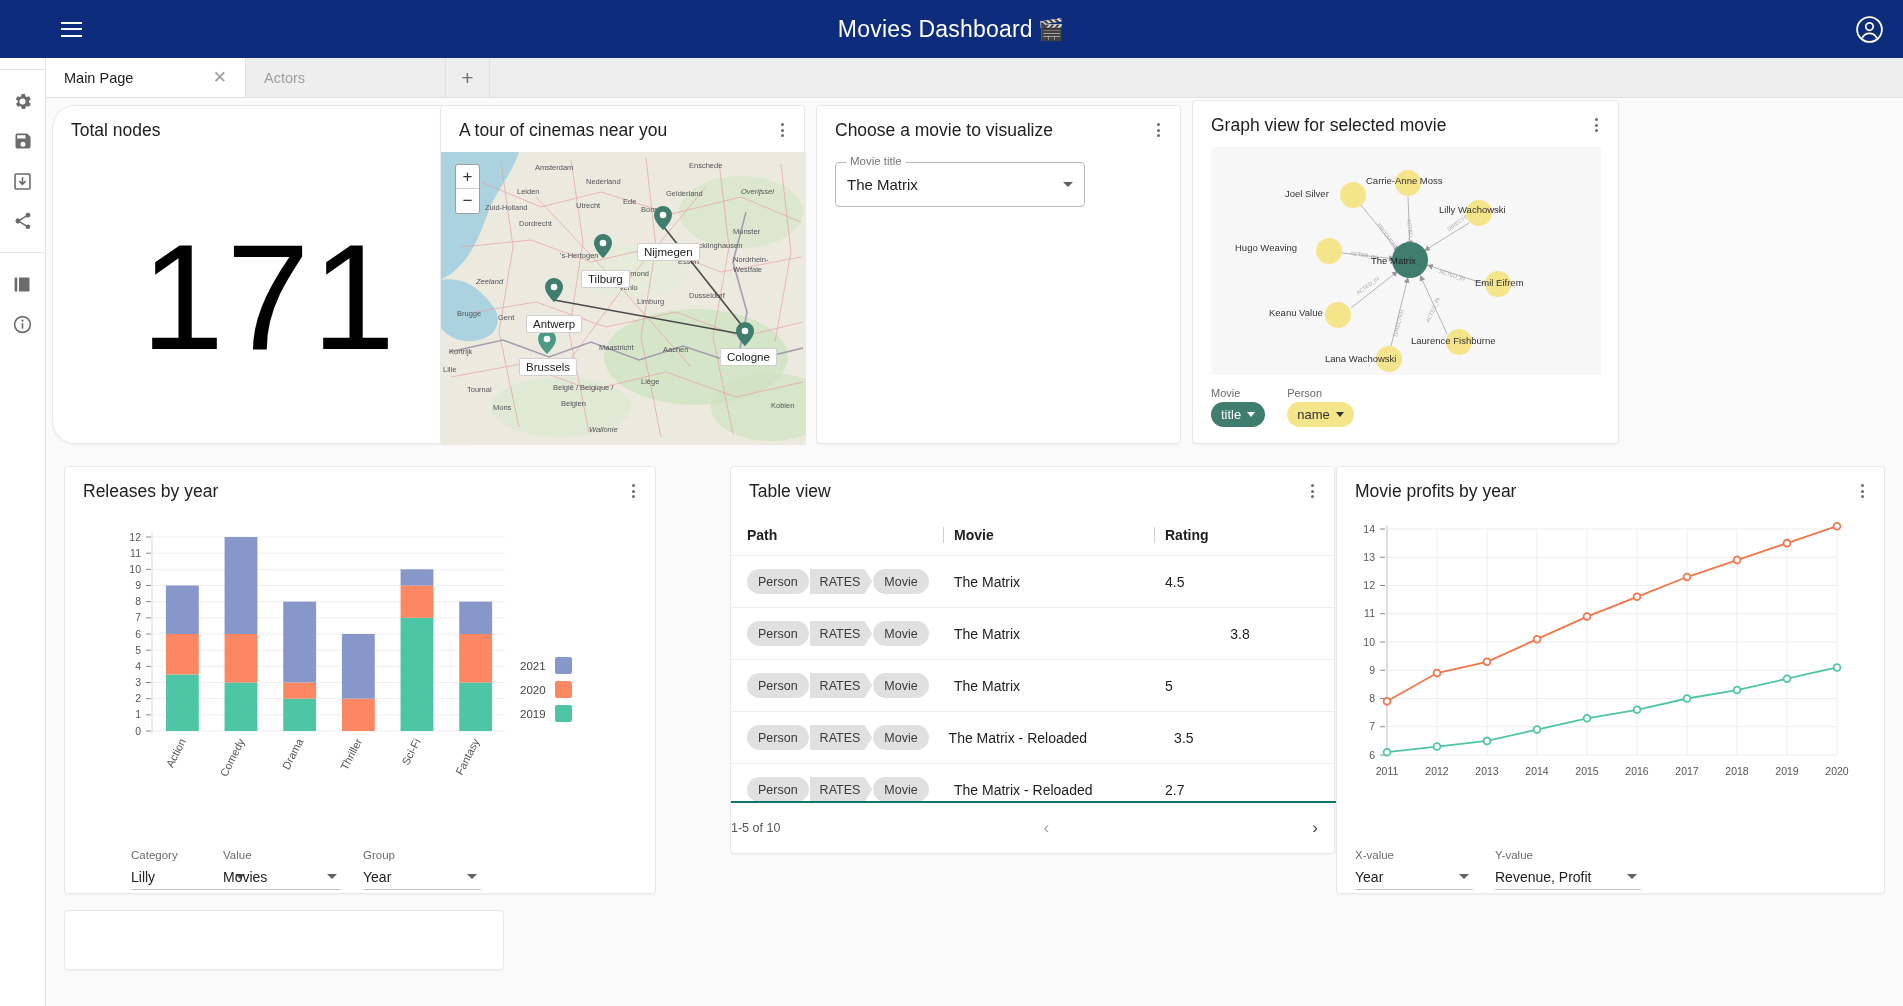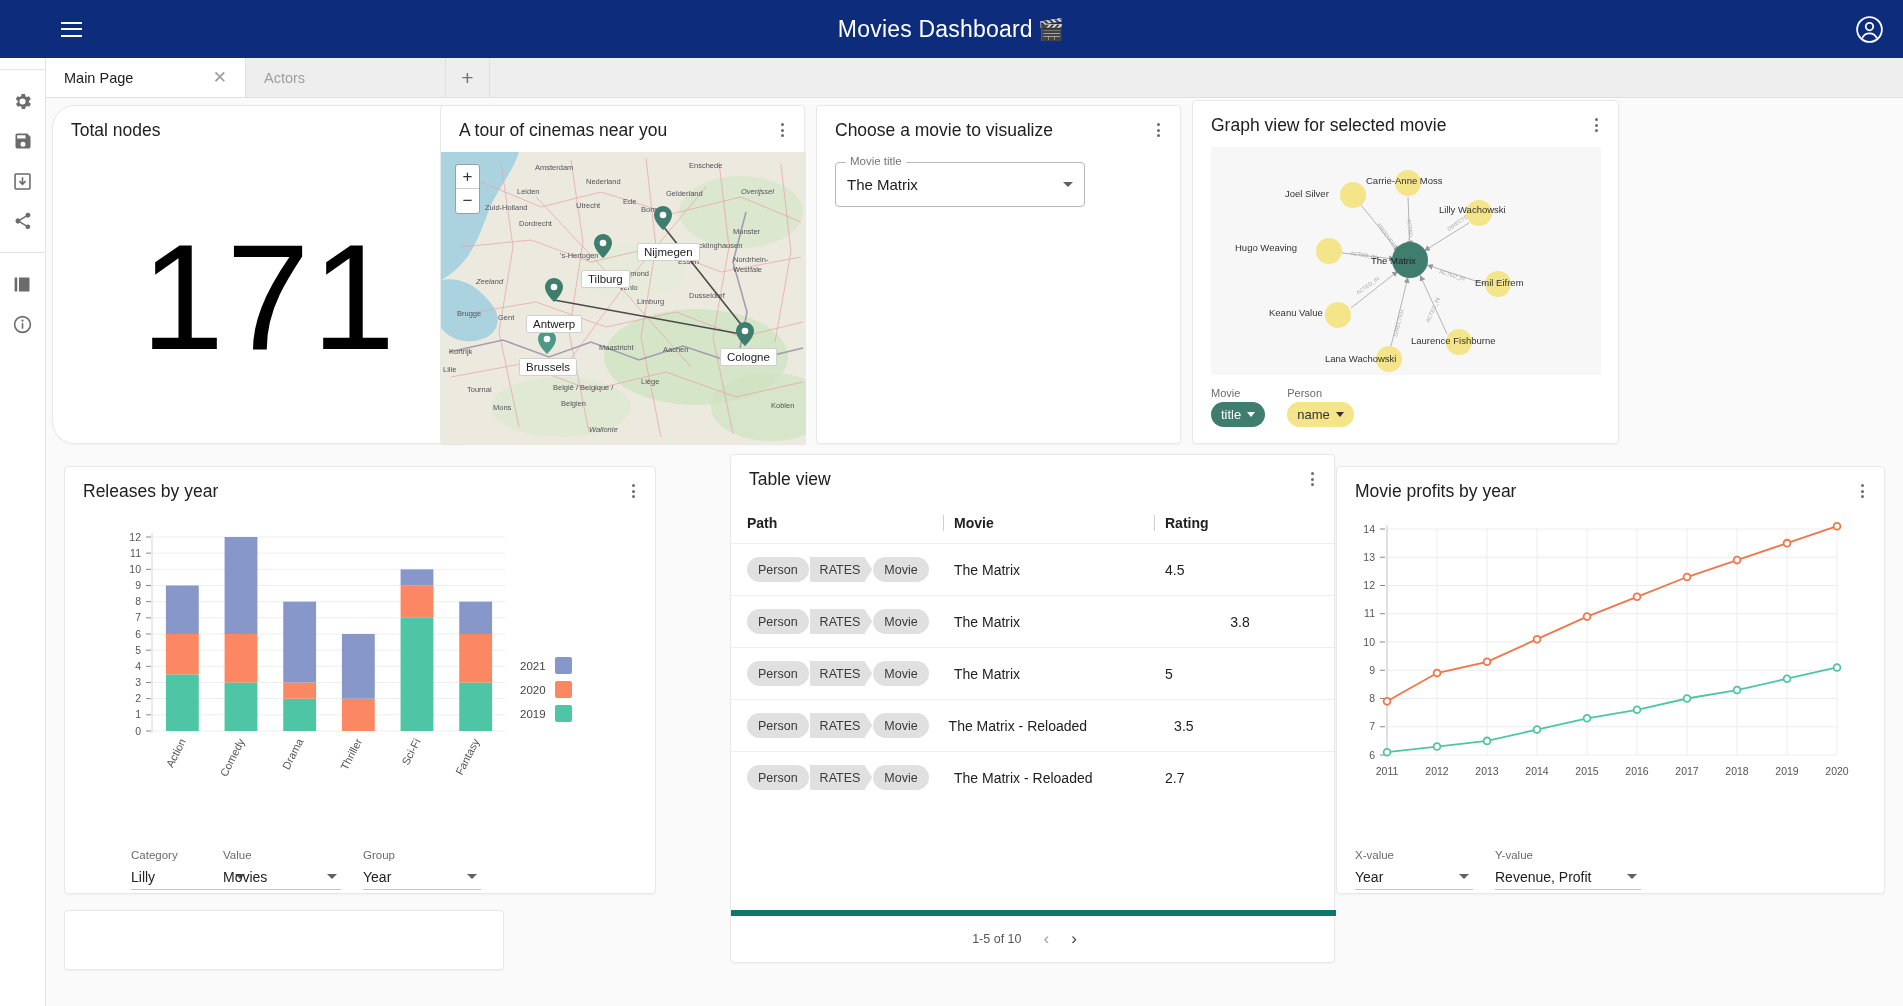--- a/index.html
+++ b/index.html
@@ -179,21 +179,21 @@
     width: 118px; height: 26px; border-bottom: 1px solid #c4c4c4;
     display: flex; align-items: center; justify-content: space-between;
     font-size: 14px; color: #212121; cursor: pointer;
   }
   .dd .caret2 {
     width: 0; height: 0; border-left: 5px solid transparent; border-right: 5px solid transparent;
     border-top: 5.5px solid #616161; margin-right: 4px;
   }
 
   
-  #card-table { left: 684px; top: 356px; width: 605px; height: 509px; }
+  #card-table { left: 684px; top: 368px; width: 605px; height: 388px; }
   .tbl { position: absolute; left: 0; top: 48px; width: 605px; }
   .tbl-head {
     display: flex; align-items: center; height: 40px; padding: 0 16px;
     font-size: 14px; font-weight: 700; color: #212121;
   }
   .tbl-row {
     display: flex; align-items: center; height: 52px; padding: 0 16px;
     border-top: 1px solid #eee; font-size: 14px; color: #212121;
   }
   .col-path { width: 196px; display: flex; align-items: center; }
@@ -204,21 +204,21 @@
     background: #e0e0e0; color: #3a3a3a; font-size: 12.5px;
     height: 25px; display: flex; align-items: center; justify-content: center;
   }
   .pchip.round { border-radius: 13px; padding: 0 11px; }
   .pchip.arrow {
     padding: 0 12px 0 10px; margin: 0 1px;
     clip-path: polygon(0 0, calc(100% - 8px) 0, 100% 50%, calc(100% - 8px) 100%, 0 100%);
   }
   .tbl-foot {
     position: absolute; left: 0; bottom: 0; width: 605px; height: 52px;
-    border-top: 6px solid #0f766e; display: flex; align-items: center; justify-content: center;
+    border-top: 2px solid #0f766e; display: flex; align-items: center; justify-content: space-between;
     padding-right: 18px; gap: 22px; font-size: 12.5px; color: #555;
   }
   .pgbtn { font-size: 17px; color: #9e9e9e; cursor: pointer; user-select: none; }
   .pgbtn.on { color: #424242; }
 
   
   #card-line { left: 1290px; top: 368px; width: 549px; height: 428px; }
 
   
   #card-bottom { left: 18px; top: 812px; width: 440px; height: 60px; background: #fff; }

